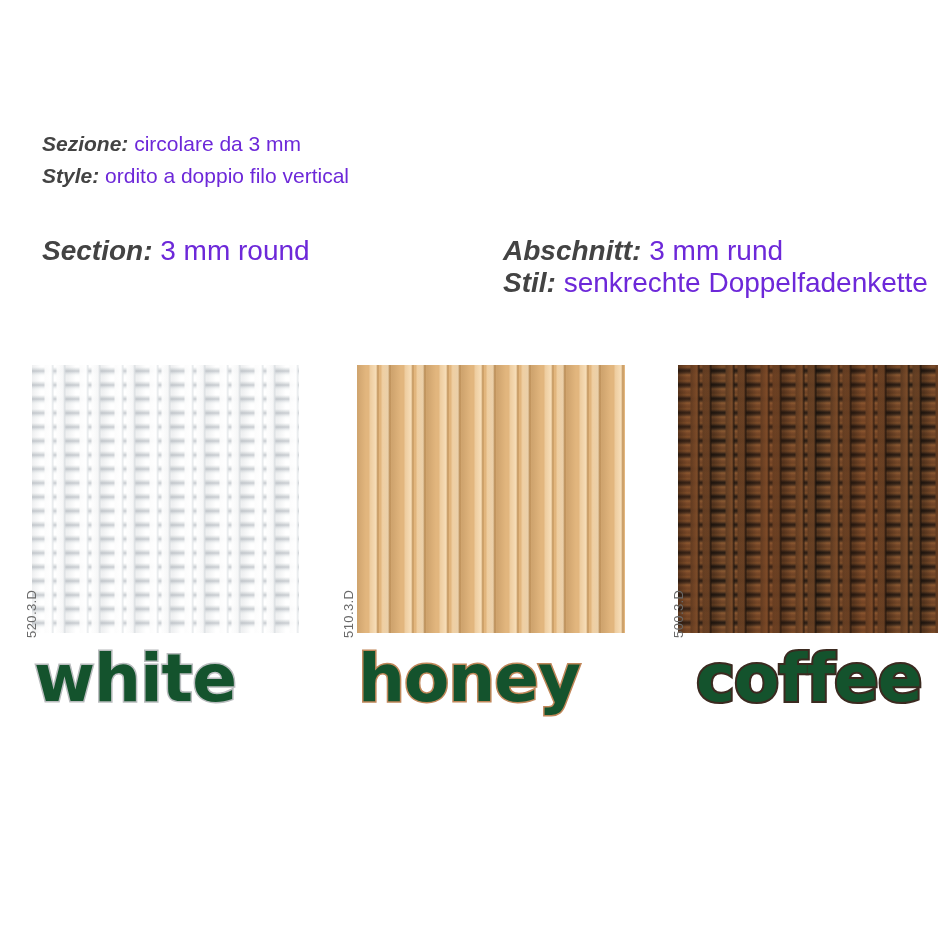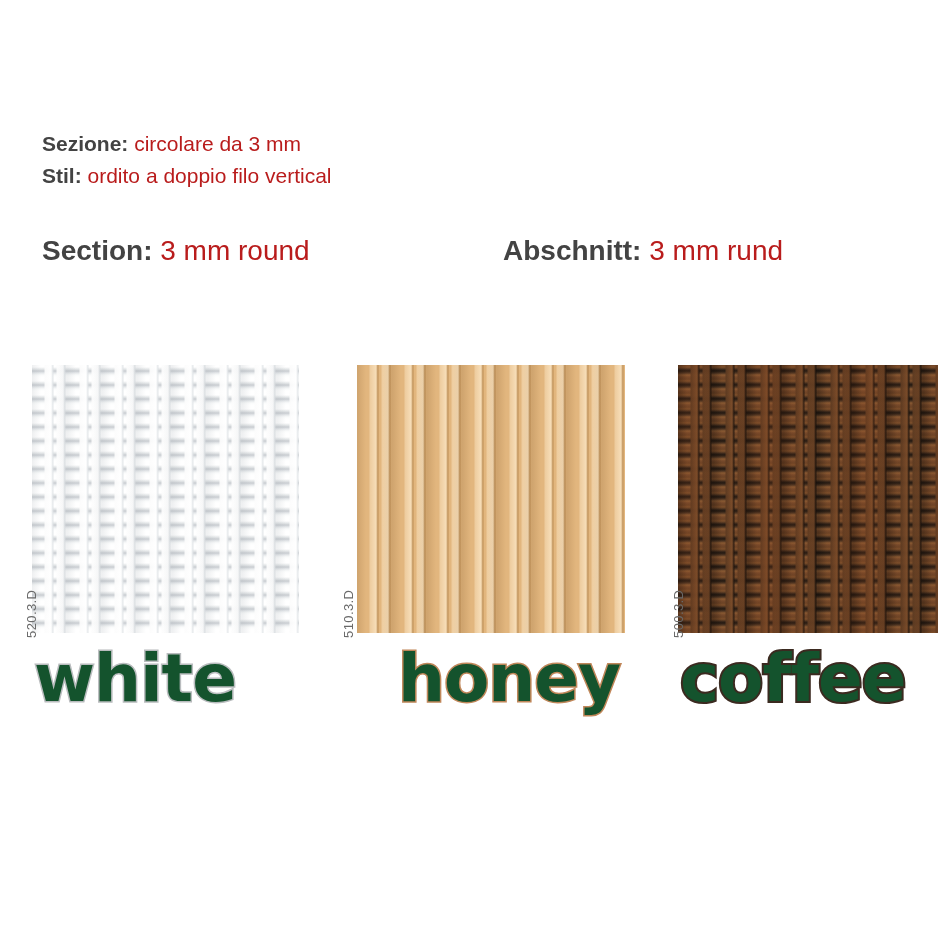--- a/index.html
+++ b/index.html
@@ -40,22 +40,23 @@
     top: 235px;
     font-size: 28px;
     line-height: 32px;
     color: #5d5d5d;
     white-space: nowrap;
   }
   .spec-line { display: block; }
   .spec-key {
     font-weight: bold;
     color: #434343;
-  }
-  .spec-val { color: #b91c1c; margin-top: 11px; }
+    font-style: italic;
+  }
+  .spec-val { color: #6d28d9; margin-top: 11px; }
 
   
   .swatch-row {
     position: absolute;
     left: 0;
     top: 0;
     width: 950px;
     height: 950px;
   }
   .swatch-block {
@@ -233,53 +234,56 @@
   }
   .colorname.white-name {
     left: 34px;
     -webkit-text-stroke: 3px #b9bcbe;
     paint-order: stroke fill;
   }
   .colorname.honey-name {
     left: 358px;
     -webkit-text-stroke: 3px #c0875a;
     paint-order: stroke fill;
-    margin-left: 40px;
   }
   .colorname.coffee-name {
-    left: 680px;
+    left: 696px;
     -webkit-text-stroke: 4px #3b2a20;
     paint-order: stroke fill;
   }
 </style>
 </head>
 <body>
 
 <div class="spec-it">
   <span class="spec-line">
     <span class="spec-key">Sezione:</span>
     <span class="spec-val">circolare da 3 mm</span>
   </span>
   <span class="spec-line">
-    <span class="spec-key">Stil:</span>
+    <span class="spec-key">Style:</span>
     <span class="spec-val">ordito a doppio filo vertical</span>
   </span>
 </div>
 
 <div class="spec-en">
   <span class="spec-line">
     <span class="spec-key">Section:</span>
     <span class="spec-val">3 mm round</span>
   </span>
 </div>
 
 <div class="spec-de">
   <span class="spec-line">
     <span class="spec-key">Abschnitt:</span>
     <span class="spec-val">3 mm rund</span>
+  </span>
+  <span class="spec-line">
+    <span class="spec-key">Stil:</span>
+    <span class="spec-val">senkrechte  Doppelfadenkette</span>
   </span>
 </div>
 
 <div class="swatch-row">
 
   <div class="swatch-block white">
     <div class="weave">
       <div class="wefts"></div>
       <div class="warps"></div>
       <div class="shade"></div>

